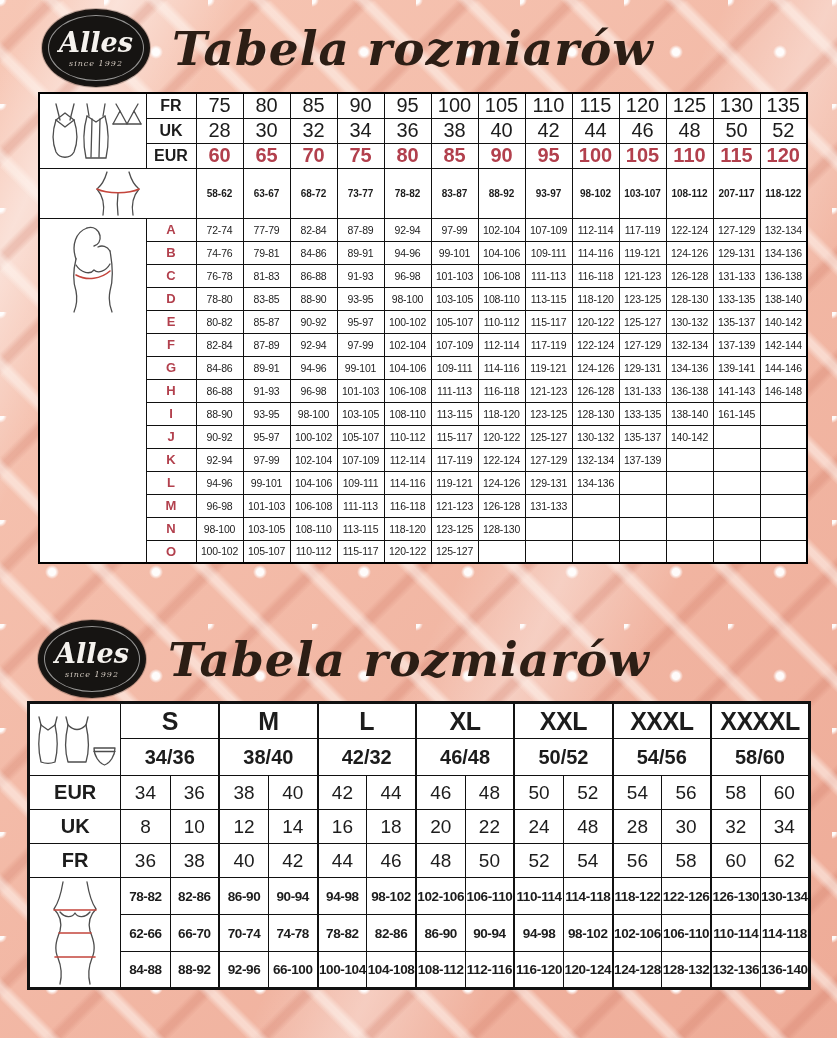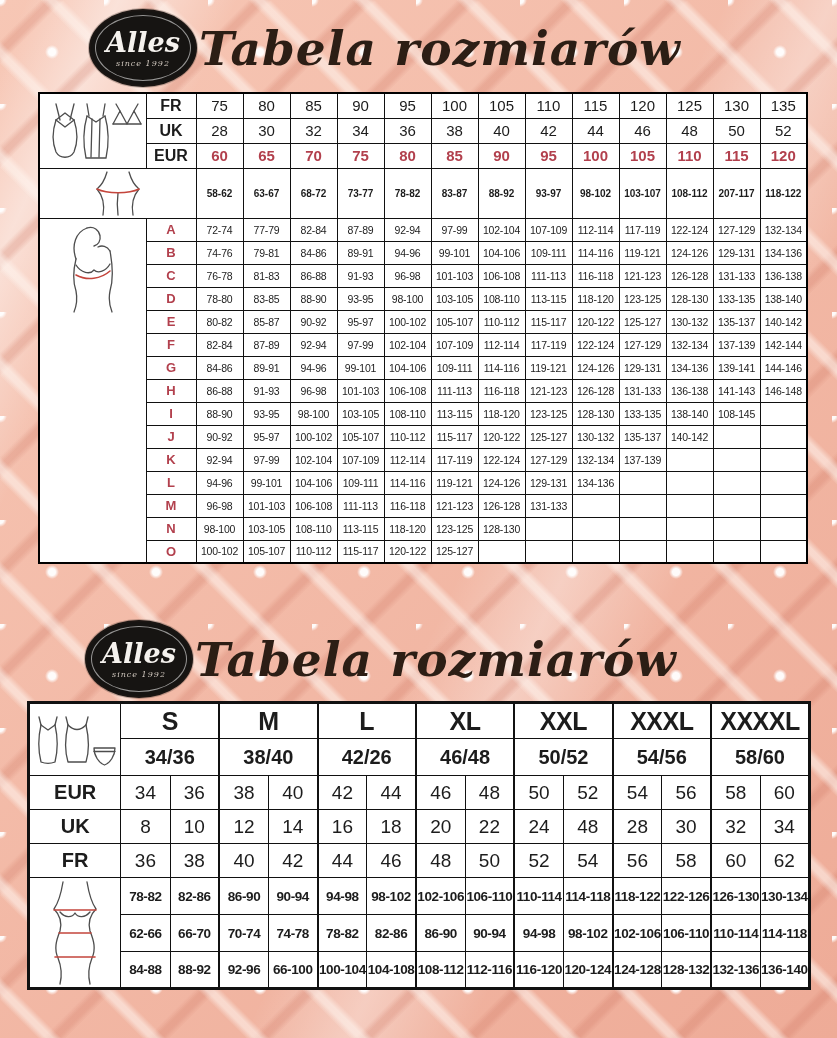--- a/index.html
+++ b/index.html
@@ -9,38 +9,38 @@
     background-color:#f2b7a6;
     background-image:
       radial-gradient(circle at 0px 0px, rgba(255,255,255,.95) 0 3.5px, rgba(255,255,255,0) 7px),
       radial-gradient(circle at 52px 52px, rgba(255,255,255,.95) 0 3.5px, rgba(255,255,255,0) 7px),
       repeating-linear-gradient(45deg, rgba(255,245,240,0) 0 28px, rgba(255,247,242,.55) 34px 39px, rgba(255,245,240,0) 45px 73.5px),
       repeating-linear-gradient(-45deg, rgba(190,100,80,0) 0 28px, rgba(205,115,95,.28) 34px 39px, rgba(190,100,80,0) 45px 73.5px),
       linear-gradient(115deg, rgba(255,255,255,0) 2%, rgba(255,255,255,.5) 9%, rgba(255,255,255,0) 18%, rgba(255,255,255,0) 55%, rgba(255,255,255,.35) 63%, rgba(255,255,255,0) 72%),
       linear-gradient(135deg,#f7c7b5,#eeab97);
     background-size:104px 104px,104px 104px,104px 104px,104px 104px,auto,auto;
   }
-  .header{display:flex;align-items:center;gap:4px;padding:8px 0 0 44px;height:80px;margin-left:47px;}
+  .header{display:flex;align-items:center;gap:24px;padding:8px 0 0 44px;height:80px;}
   .logo{width:104px;height:74px;background:#161412;border-radius:50%;display:flex;flex-direction:column;
         align-items:center;justify-content:center;position:relative;flex:0 0 auto;
         box-shadow:0 0 0 2px #1b1613, 0 0 0 3px rgba(90,70,60,.35);}
   .logo::before{content:"";position:absolute;inset:4px;border:1px solid rgba(255,255,255,.55);border-radius:50%;}
   .logo .brand{color:#f5f2ee;font:italic 700 27px "DejaVu Serif",serif;line-height:1;}
   .logo .since{color:#cfc6bd;font:italic 400 8px "DejaVu Serif",serif;margin-top:3px;letter-spacing:1px;text-align:right;}
   .title{font:italic 700 47px "DejaVu Serif",serif;color:#2c1e15;letter-spacing:1px;white-space:nowrap;}
 
   table{border-collapse:collapse;background:#fff;table-layout:fixed;}
   td{border:1px solid #111;text-align:center;vertical-align:middle;overflow:hidden;padding:0;}
 
   
   .t1{width:769px;margin:4px 0 0 38px;border:2px solid #000;}
   .t1 .iconcell{background:#fff;}
   .t1 tr.sys{height:25px;}
   .t1 .lbl{font-weight:700;font-size:16px;}
-  .t1 .szv{font-size:15px;}
+  .t1 .szv{font-size:20px;}
   .t1 .red{color:var(--accent);font-weight:700;}
   .t1 tr.ub{height:50px;}
   .t1 .ubv{font-weight:700;font-size:10px;}
   .t1 tr.cup{height:23px;}
   .t1 .cupletter{color:var(--accent);font-weight:700;font-size:13px;}
   .t1 .cupv{font-size:10.5px;letter-spacing:-.2px;}
   .t1 .topalign{vertical-align:top;padding-top:6px;}
 
   
   .t2{width:784px;margin:2px 0 0 27px;border:3px solid #111;}
@@ -315,21 +315,21 @@
           <td class="cupv">93-95</td>
           <td class="cupv">98-100</td>
           <td class="cupv">103-105</td>
           <td class="cupv">108-110</td>
           <td class="cupv">113-115</td>
           <td class="cupv">118-120</td>
           <td class="cupv">123-125</td>
           <td class="cupv">128-130</td>
           <td class="cupv">133-135</td>
           <td class="cupv">138-140</td>
-          <td class="cupv">108-145</td>
+          <td class="cupv">161-145</td>
           <td class="cupv"></td>
         </tr>
         <tr class="cup">
           <td class="cupletter">J</td>
           <td class="cupv">90-92</td>
           <td class="cupv">95-97</td>
           <td class="cupv">100-102</td>
           <td class="cupv">105-107</td>
           <td class="cupv">110-112</td>
           <td class="cupv">115-117</td>
@@ -459,21 +459,21 @@
           <td class="szletter grp" colspan="2">M</td>
           <td class="szletter grp" colspan="2">L</td>
           <td class="szletter grp" colspan="2">XL</td>
           <td class="szletter grp" colspan="2">XXL</td>
           <td class="szletter grp" colspan="2">XXXL</td>
           <td class="szletter grp" colspan="2">XXXXL</td>
         </tr>
         <tr class="rgr">
           <td class="szrange grp" colspan="2">34/36</td>
           <td class="szrange grp" colspan="2">38/40</td>
-          <td class="szrange grp" colspan="2">42/26</td>
+          <td class="szrange grp" colspan="2">42/32</td>
           <td class="szrange grp" colspan="2">46/48</td>
           <td class="szrange grp" colspan="2">50/52</td>
           <td class="szrange grp" colspan="2">54/56</td>
           <td class="szrange grp" colspan="2">58/60</td>
         </tr>
         <tr class="sys2">
           <td class="lbl2">EUR</td>
           <td class="szv2">34</td>
           <td class="szv2 grp">36</td>
           <td class="szv2">38</td>

